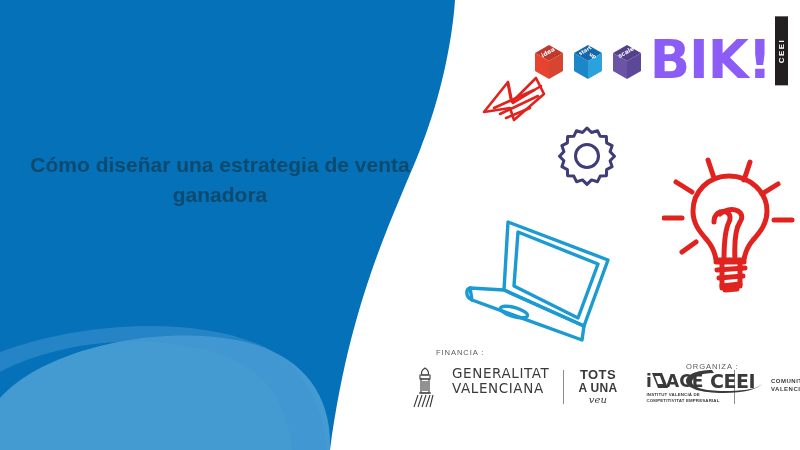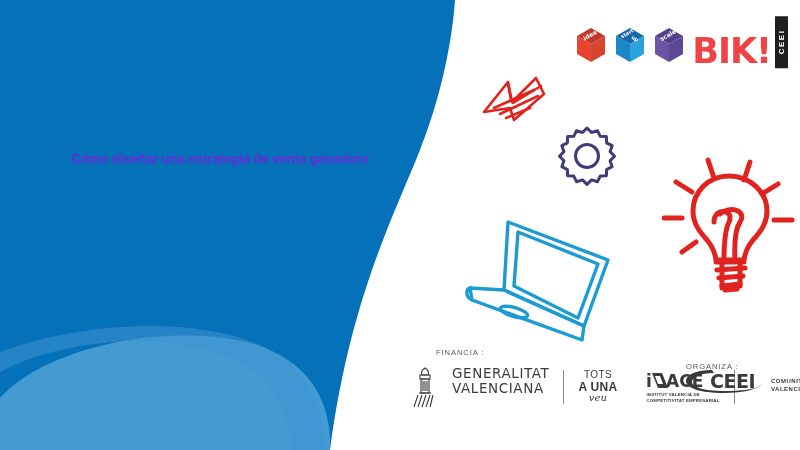--- a/index.html
+++ b/index.html
@@ -37,22 +37,22 @@
     margin: 0;
     color: #ffffff;
     font-size: 40px;
     font-weight: bold;
     line-height: 1.12;
     letter-spacing: -0.3px;
     padding: 0 18px;
   }
   .subtitle {
     margin: 22px 0 0 0;
-    color: #6d28d9;
-    font-size: 13px;
+    color: #0c4a6e;
+    font-size: 21px;
     font-weight: bold;
     line-height: 1.42;
     padding: 0 14px;
   }
 
   
   .brand-logo {
     position: absolute;
     right: 12px;
     top: 16px;
@@ -66,23 +66,23 @@
     align-items: flex-end;
     gap: 3px;
     margin-bottom: 2px;
   }
   .bik-wordmark {
     display: flex;
     align-items: stretch;
     gap: 4px;
   }
   .bik-text {
-    color: #ef4444;
+    color: #8b5cf6;
     font-family: "DejaVu Sans", sans-serif;
-    font-size: 35px;
+    font-size: 53px;
     font-weight: bold;
     line-height: 0.95;
     letter-spacing: -1px;
     margin-top: 19px;
   }
   .ceei-vert {
     background: #231f20;
     color: #ffffff;
     font-size: 8px;
     font-weight: bold;
@@ -149,21 +149,21 @@
     font-size: 13.5px;
     letter-spacing: 0.6px;
     line-height: 1.12;
     font-family: "DejaVu Sans", sans-serif;
   }
   .tots-block {
     color: #3a3a3a;
     text-align: center;
     line-height: 1.08;
   }
-  .tots-1 { font-size: 10px; font-weight: normal; letter-spacing: 0.4px; }
+  .tots-1 { font-size: 13px; font-weight: bold; letter-spacing: 0.4px; }
   .tots-2 { font-size: 12px; font-weight: bold; letter-spacing: 0.3px; }
   .tots-3 {
     font-size: 10px;
     font-family: "DejaVu Serif", serif;
     font-style: italic;
     letter-spacing: 0.2px;
   }
 
   .ivace-block { display: flex; flex-direction: column; align-items: flex-start; }
   .ivace-sub {

